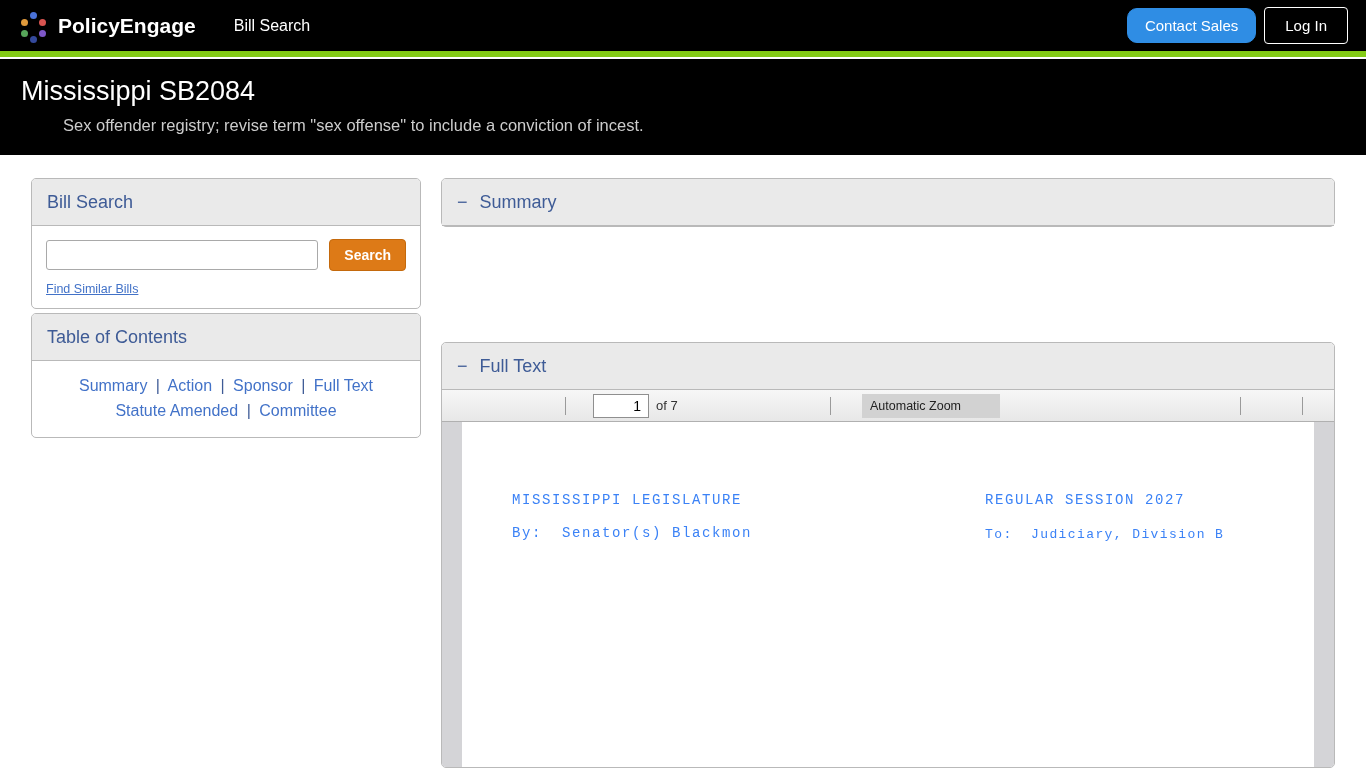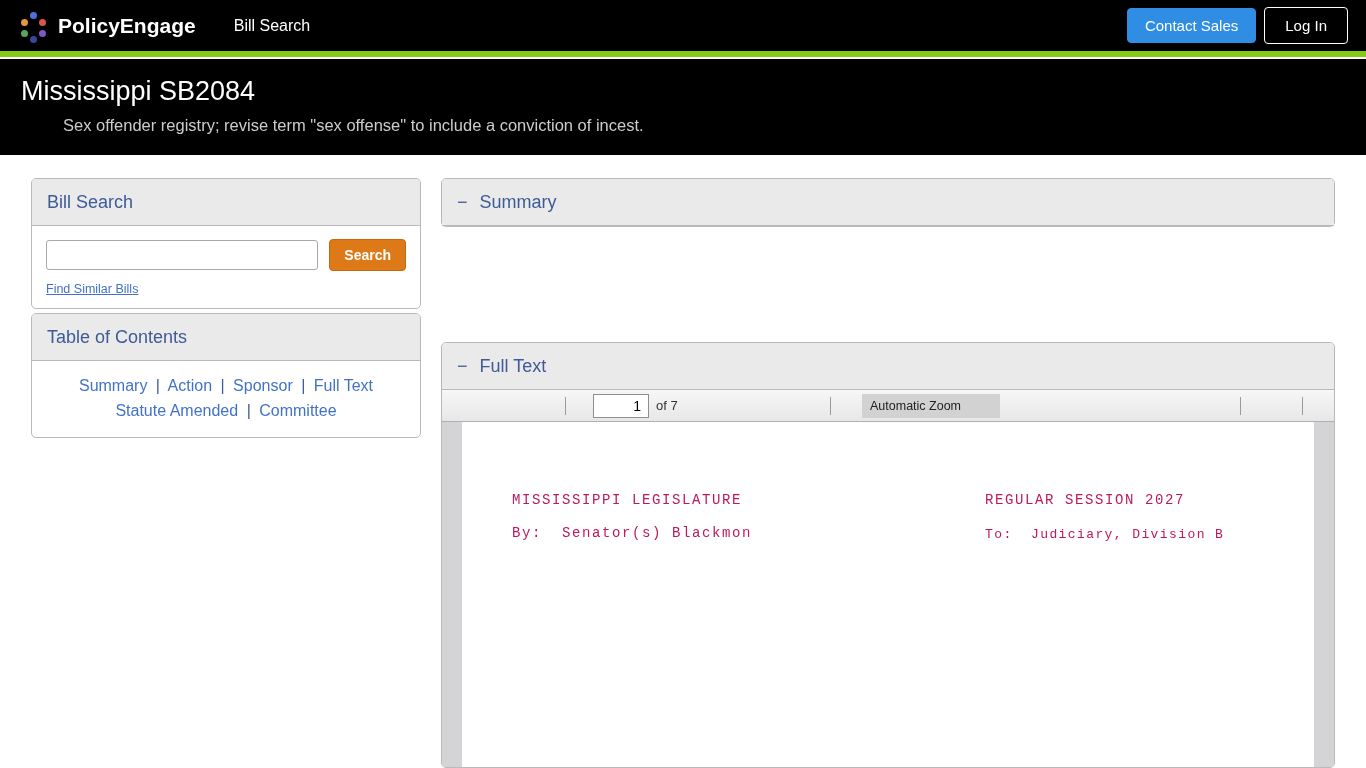--- a/index.html
+++ b/index.html
@@ -15,21 +15,21 @@
   .logo-mark .dot { position:absolute; width:7px; height:7px; border-radius:50%; }
   .dot.d0 { left:12px; top:1px; }
   .dot.d1 { left:3px;  top:8px; }
   .dot.d2 { left:21px; top:8px; }
   .dot.d3 { left:3px;  top:19px; }
   .dot.d4 { left:21px; top:19px; }
   .dot.d5 { left:12px; top:25px; }
   .brand { color:#fff; font-size:21px; font-weight:bold; margin-left:10px; cursor:pointer; }
   .nav-item { color:#fff; font-size:16px; margin-left:38px; cursor:pointer; }
   .nav-right { margin-left:auto; display:flex; align-items:center; gap:8px; }
-  .btn-contact { background:#2f8de4; color:#fff; border:1px solid #2f8de4; border-radius:4px;
+  .btn-contact { background:#2f8de4; color:#fff; border:1px solid #2f8de4; border-radius:10px;
     font-size:15px; padding:8px 17px; cursor:pointer; font-family:inherit; }
   .btn-login { background:transparent; color:#fff; border:1px solid #fff; border-radius:4px;
     font-size:15px; padding:9px 20px; cursor:pointer; font-family:inherit; }
 
   
   .hero { position:absolute; left:0; top:59px; width:1366px; height:96px;
     background:#000; padding:17px 21px; }
   .hero h1 { color:#fff; font-size:27px; font-weight:normal; margin-bottom:9px; }
   .hero .sub { color:#cccccc; font-size:16.5px;margin-left:42px; }
 
@@ -71,21 +71,21 @@
   .page-input { position:absolute; left:151px; top:4px; width:56px; height:24px;
     border:1px solid #8f8f8f; background:#fff; font-size:14px; text-align:right;
     padding-right:7px; font-family:inherit; color:#000; }
   .page-of { position:absolute; left:214px; top:0; line-height:32px; font-size:13px; color:#333; }
   .zoom-select { position:absolute; left:420px; top:4px; width:138px; height:24px;
     background:#d2d2d2; font-size:12.5px; color:#222; line-height:24px; padding-left:8px;
     cursor:pointer; }
 
   .pdf-viewer { height:347px; background:#d4d4d7; overflow:hidden; }
   .pdf-page { position:relative; width:852px; height:420px; margin:0 auto; background:#fff; }
-  .pdf-line { position:absolute; white-space:pre; color:#be185d;
+  .pdf-line { position:absolute; white-space:pre; color:#3b82f6;
     font-family:"Liberation Mono", "DejaVu Sans Mono", monospace;
     font-size:14px; letter-spacing:1.6px; }
   .pl-1l { left:50px;  top:70px; }
   .pl-1r { left:523px; top:70px; }
   .pl-2l { left:50px;  top:103px; }
   .pl-2r { left:523px; top:105px; font-size:13px; letter-spacing:1.4px; }
 </style>
 </head>
 <body>
 

